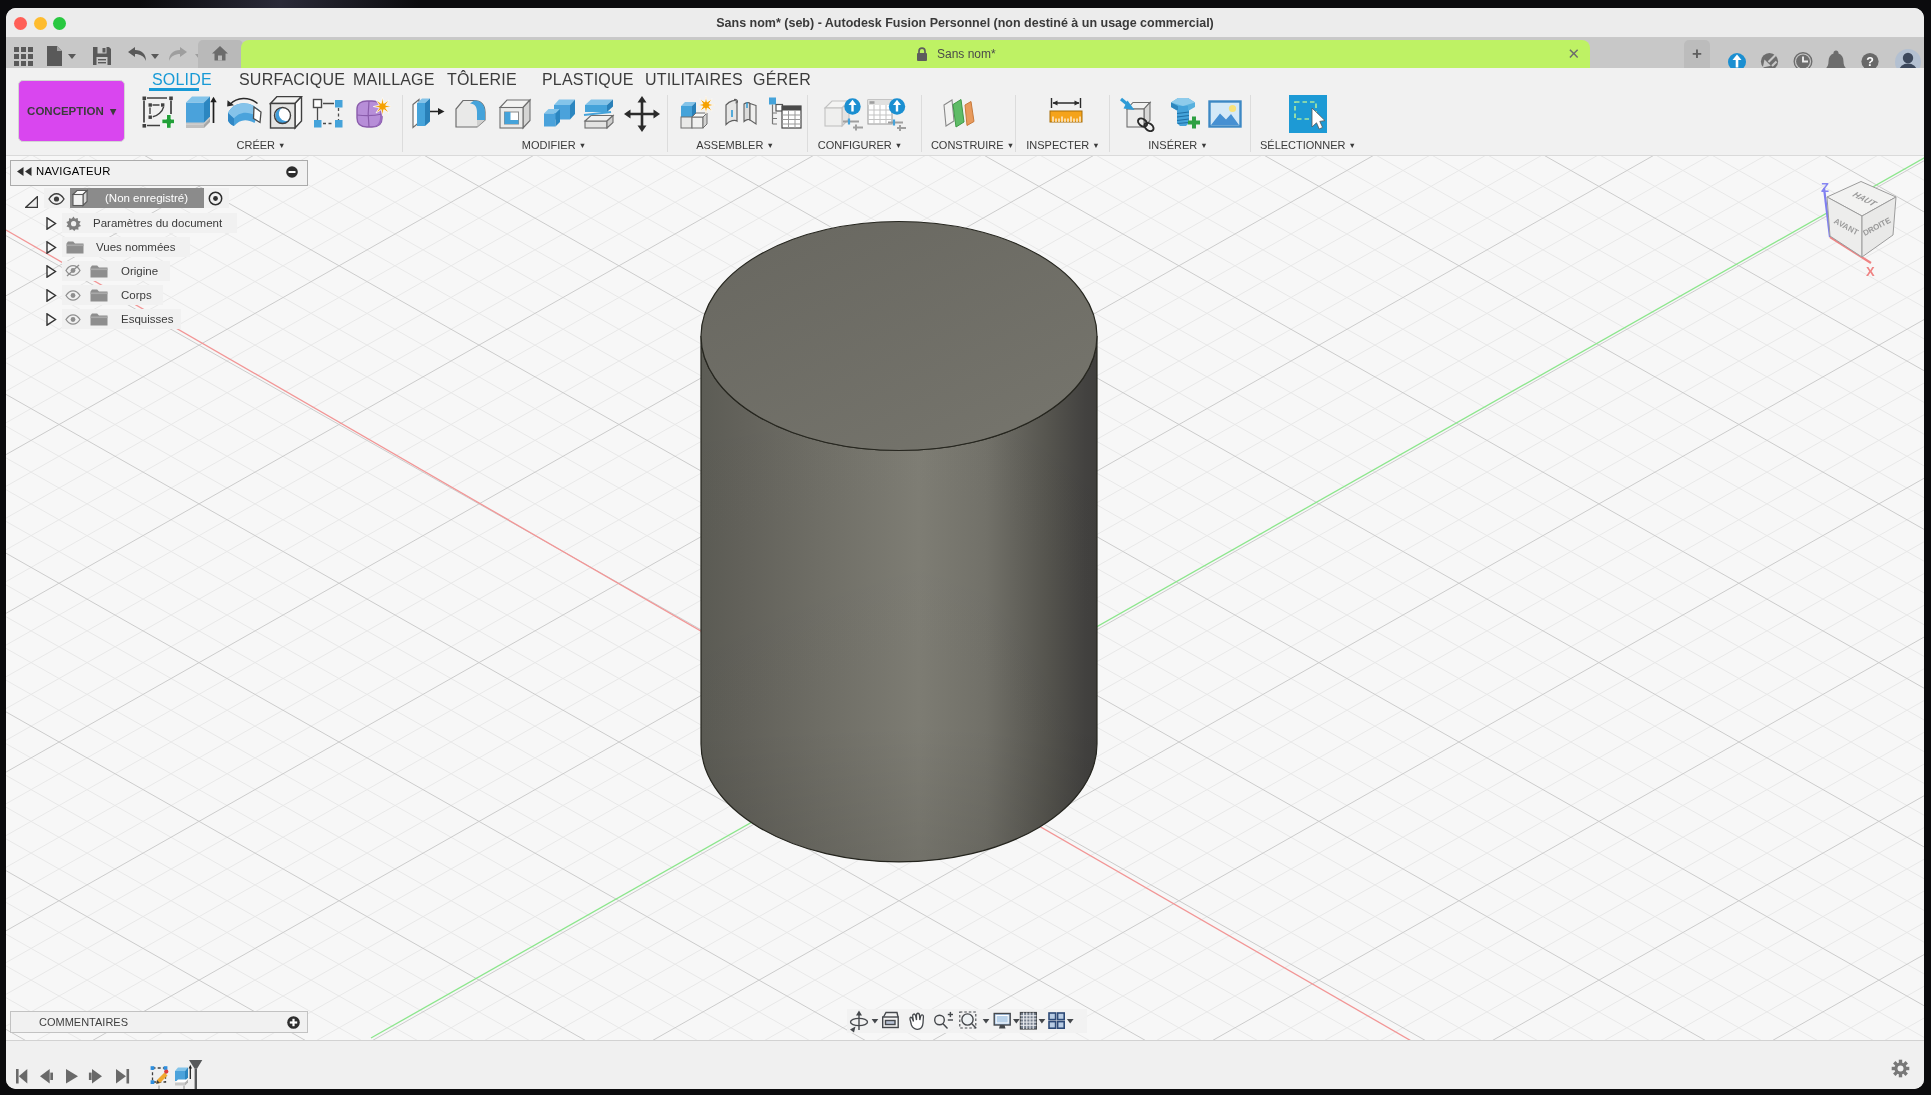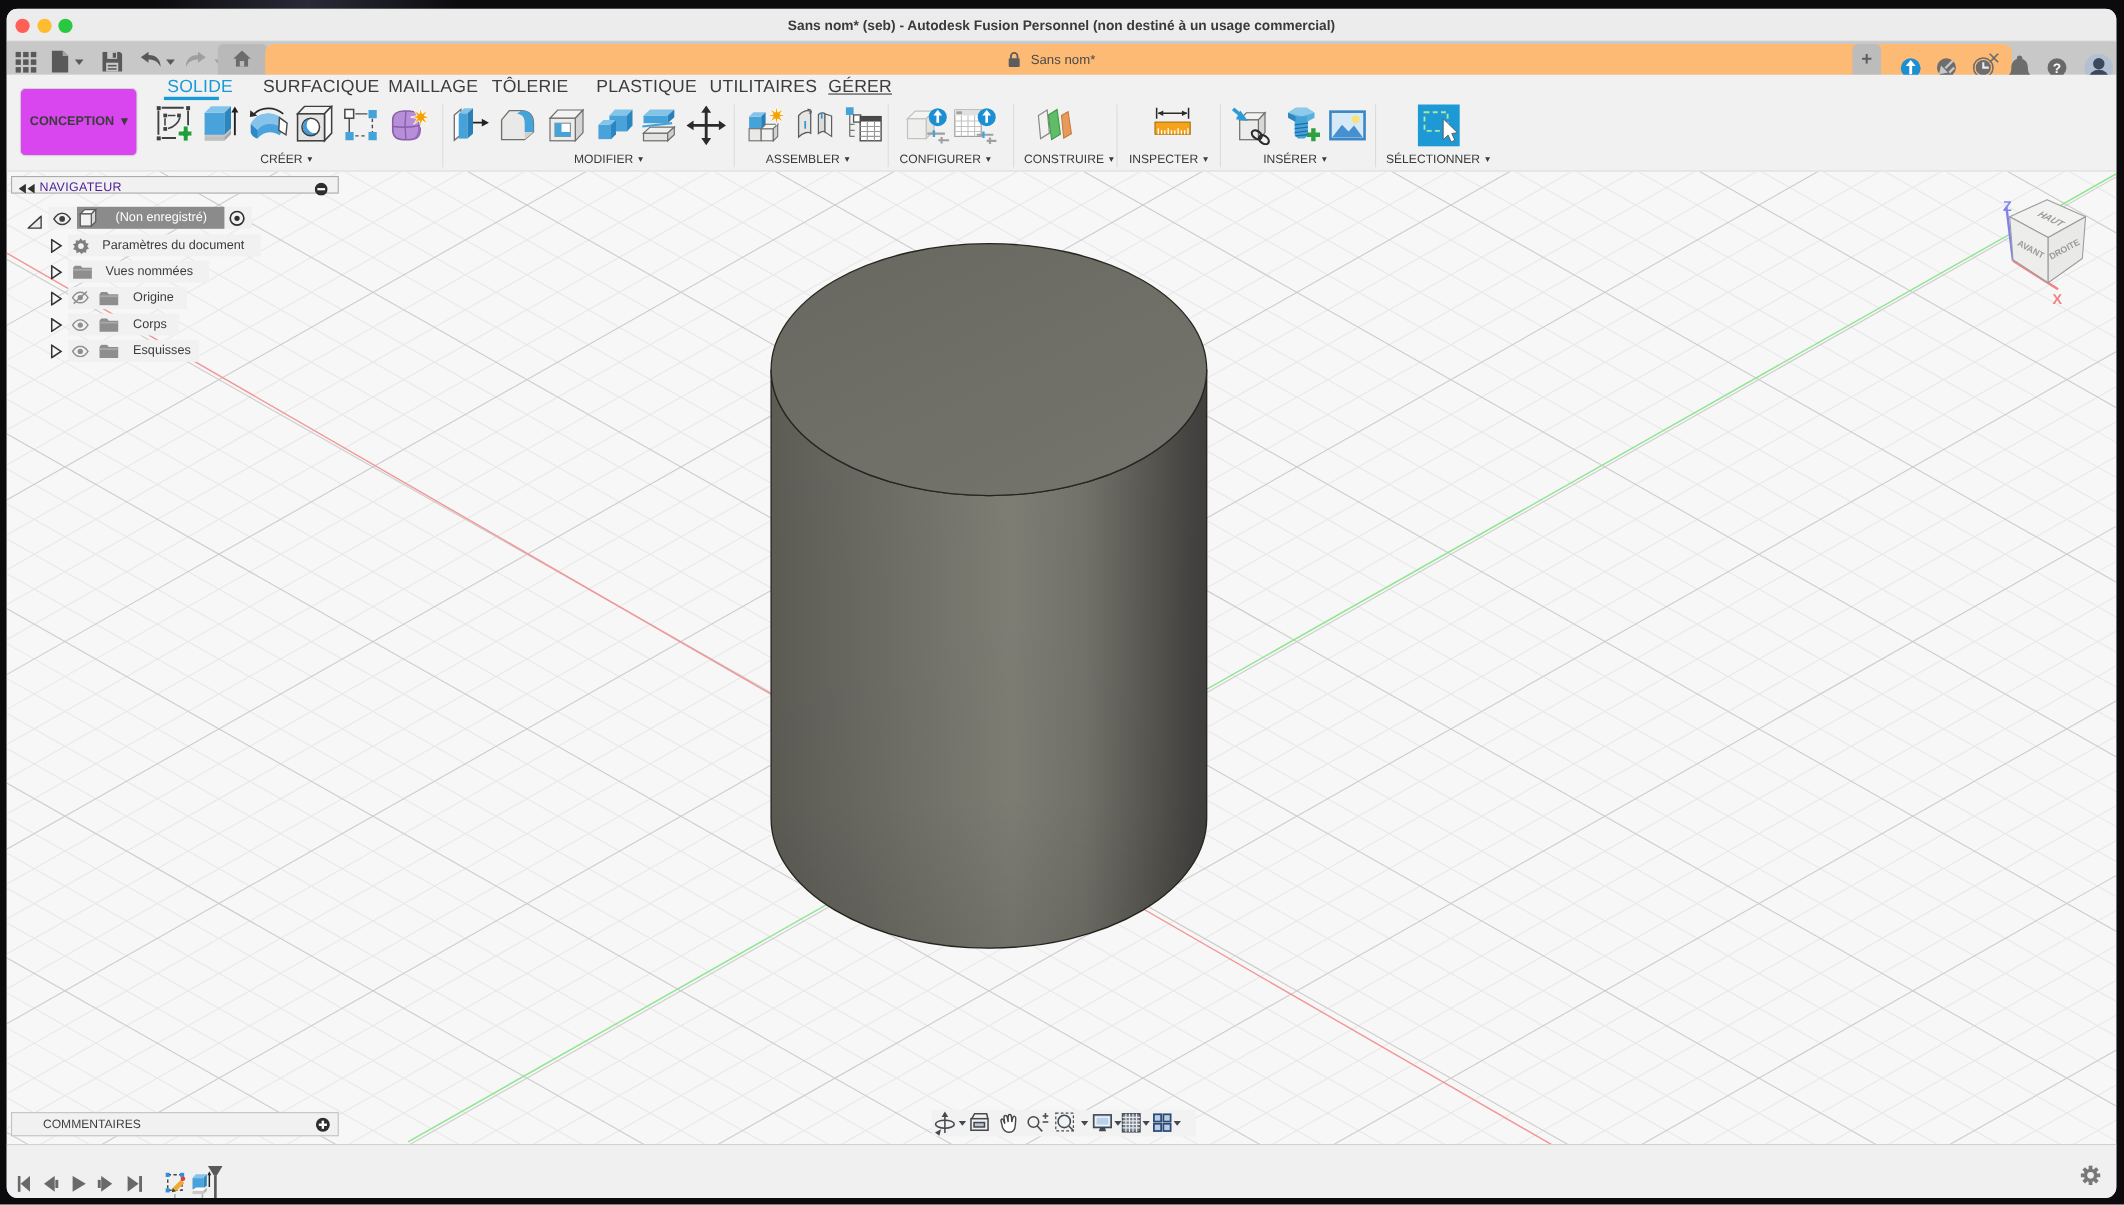--- a/index.html
+++ b/index.html
@@ -15,22 +15,22 @@
     background:#ececec; border-bottom:1px solid #c9c9c9; }
   .tl { position:absolute; top:8.5px; width:13px; height:13px; border-radius:50%; }
   #title-text { position:absolute; top:0; left:0; width:100%; height:30px; line-height:30px;
     text-align:center; font-size:12.5px; font-weight:bold; color:#3a3a3a; }
 
   
   #qat { position:absolute; left:0; top:30px; width:100%; height:30px; background:#c8c8c8; }
   .qicon { position:absolute; top:0; }
   #homebtn { position:absolute; left:192px; top:32px; width:45px; height:28px;
     background:#b9b9b9; border-radius:5px 5px 0 0; }
-  #tab { position:absolute; left:235px; top:32px; width:1588px; height:28px;
-    background:#fdba74; border-radius:8px 8px 0 0; }
+  #tab { position:absolute; left:235px; top:32px; width:1349px; height:28px;
+    background:#bef264; border-radius:8px 8px 0 0; }
   #tab-label { position:absolute; left:674px; top:0; height:28px; line-height:28px;
     font-size:12px; color:#4a4a4a; }
   #tab-close { position:absolute; right:10px; top:0; height:28px; line-height:27px;
     font-size:15px; color:#6d6d6d; }
   #plusbtn { position:absolute; left:1678px; top:32px; width:26px; height:28px;
     background:#bcbcbc; border-radius:5px 5px 0 0; text-align:center;
     font-size:17px; color:#5f5f5f; line-height:27px; font-weight:bold; }
 
   
   #ribbon { position:absolute; left:0; top:60px; width:100%; height:88px;
@@ -45,22 +45,22 @@
   .glabel { position:absolute; top:70px; height:14px; line-height:14px; font-size:11px;
     color:#3a3a3a; text-align:center; white-space:nowrap; transform:translateX(-50%); }
   .glabel .car { font-size:7.5px; vertical-align:1.5px; color:#3a3a3a; }
   .gsep { position:absolute; top:27px; width:1px; height:57px; background:#dcdcdc; }
   .ricon { position:absolute; top:28px; }
 
   
   #canvas { position:absolute; left:0; top:148px; width:1918px; height:884px; }
 
   
-  #navhead { position:absolute; left:4px; top:152px; width:298px; height:16px;
-    background:#f1f1f1; border:1px solid #ababab; font-size:12px; color:#4c1d95; }
+  #navhead { position:absolute; left:4px; top:152px; width:298px; height:26px;
+    background:#f1f1f1; border:1px solid #ababab; font-size:12px; color:#000000; }
   #navhead .t { position:absolute; left:25px; top:4px; letter-spacing:0.3px; font-size:11.3px; }
   .trow { position:absolute; height:20px; font-size:11.5px; color:#3b3b3b; }
   .trbg { position:absolute; top:0; height:20px; background:#f1f1f1; }
 
   
   #combar { position:absolute; left:4px; top:1003px; width:298px; height:22px;
     background:#f1f1f1; border:1px solid #c2c2c2; font-size:11px; color:#3f3f3f; }
 
   
   #navbar { position:absolute; left:841px; top:1001px; width:240px; height:24px;
@@ -152,21 +152,21 @@
     <path d="M185,26 a9,7.5 0 0 1 18,0 Z" fill="#3c485c"></path>
   </svg>
   <div id="ribbon">
     <div id="conception">CONCEPTION &nbsp;▾</div>
     <div class="rtab" id="soltab" style="left:146px;">SOLIDE</div>
     <div class="rtab" style="left:233px;">SURFACIQUE</div>
     <div class="rtab" style="left:347px;">MAILLAGE</div>
     <div class="rtab" style="left:441px;">TÔLERIE</div>
     <div class="rtab" style="left:536px;">PLASTIQUE</div>
     <div class="rtab" style="left:639px;">UTILITAIRES</div>
-    <div class="rtab" style="left:747px;text-decoration:underline;">GÉRER</div>
+    <div class="rtab" style="left:747px;">GÉRER</div>
     <div id="solunder"></div>
     <div class="glabel" style="left:255px;">CRÉER <span class="car">▼</span></div>
     <div class="glabel" style="left:548px;">MODIFIER <span class="car">▼</span></div>
     <div class="glabel" style="left:729px;">ASSEMBLER <span class="car">▼</span></div>
     <div class="glabel" style="left:854px;">CONFIGURER <span class="car">▼</span></div>
     <div class="glabel" style="left:959px;padding-left:15px;">CONSTRUIRE <span class="car">▼</span></div>
     <div class="glabel" style="left:1057px;">INSPECTER <span class="car">▼</span></div>
     <div class="glabel" style="left:1172px;">INSÉRER <span class="car">▼</span></div>
     <div class="glabel" style="left:1302px;">SÉLECTIONNER <span class="car">▼</span></div>
 

